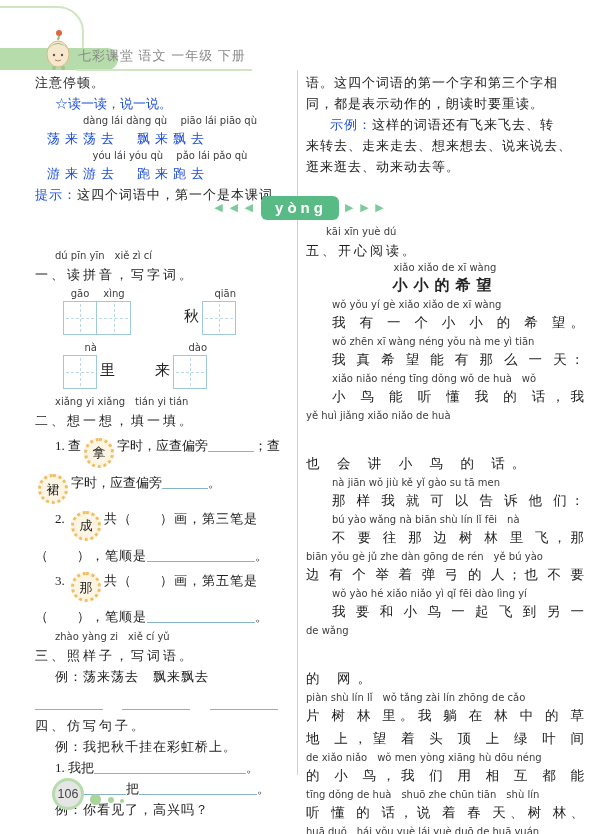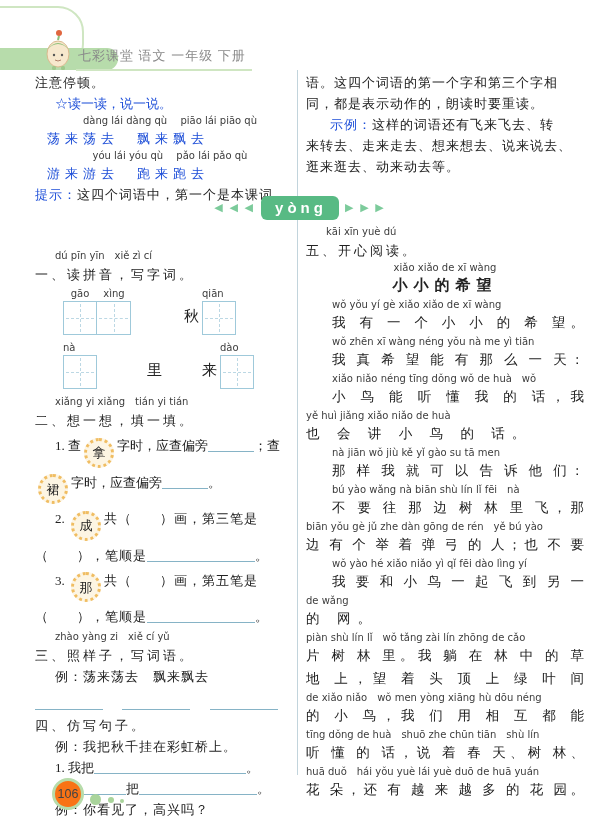--- a/index.html
+++ b/index.html
@@ -31,47 +31,47 @@
   .u{display:inline-block;border-bottom:1px solid #86b3c6;height:13px;vertical-align:-2px;}
   
   .banner{position:absolute;top:196px;left:0;width:100%;text-align:center;}
   .banner .arr{color:#7ccb9b;font-size:11px;letter-spacing:2px;vertical-align:2px;}
   .banner .pill{display:inline-block;background:#58ba84;color:#fff;font-size:15px;font-weight:bold;
            letter-spacing:4px;padding:3px 12px 4px 14px;border-radius:6px;margin:0 6px;
            font-family:"Liberation Sans","DejaVu Sans",sans-serif;}
   
   .write-row{display:flex;align-items:flex-end;margin:2px 0 6px 28px;}
   .wg{display:flex;align-items:flex-end;}
-  .boxcol{display:flex;flex-direction:column;align-items:flex-start;}
+  .boxcol{display:flex;flex-direction:column;align-items:flex-end;}
   .plabels{display:flex;width:100%;}
   .plabels span{flex:1;text-align:center;}
   .boxes{display:flex;}
   .tzg{width:34px;height:34px;border:1px solid #9fc9da;position:relative;background:#fff;box-sizing:border-box;}
   .tzg + .tzg{border-left:none;}
   .tzg::before{content:"";position:absolute;left:2px;right:2px;top:50%;border-top:1px dashed #bcd8e4;}
   .tzg::after{content:"";position:absolute;top:2px;bottom:2px;left:50%;border-left:1px dashed #bcd8e4;}
   .hz-side{font-size:15px;margin:0 3px 8px 3px;}
   
   .flower{display:inline-flex;align-items:center;justify-content:center;width:24px;height:24px;
           border:3px dotted #f0bd62;border-radius:50%;background:#fdf5e3;font-size:13px;
           margin:0 3px;vertical-align:-7px;}
   .qline{margin-top:4px;}
   
   .poem-title{font-weight:bold;text-align:center;font-size:15px;letter-spacing:6px;margin:0 0 2px 0;}
   .pt-py{text-align:center;}
   .pl{margin-bottom:2px;}
   .pl .py{white-space:pre;}
   .pl .zh{font-size:13.5px;text-align:justify;text-align-last:justify;}
   .pl.indent .py,.pl.indent .zh{padding-left:26px;}
-  .pl.noj .zh{text-align:right;text-align-last:left;letter-spacing:7px;}
+  .pl.noj .zh{text-align:right;text-align-last:left;letter-spacing:7px;margin-top:30px;}
   
   .pagenum{position:absolute;top:778px;left:52px;display:flex;align-items:center;}
   .pn-circle{width:26px;height:26px;border:3px solid #b7dcab;border-radius:50%;display:flex;
              align-items:center;justify-content:center;font-size:12.5px;color:#444;
-             font-family:"Liberation Sans","DejaVu Sans",sans-serif;background:#f97316;}
+             font-family:"Liberation Sans","DejaVu Sans",sans-serif;background:#e5e5e5;}
   .dot{border-radius:50%;background:#a9d49b;display:inline-block;}
   .d1{width:11px;height:11px;margin:10px 0 0 6px;}
   .d2{width:6px;height:6px;margin:12px 0 0 7px;}
   .d3{width:4px;height:4px;margin:13px 0 0 6px;}
 </style>
 </head>
 <body>
 
 <div class="page">
   <div class="top-arc"></div>
@@ -124,21 +124,21 @@
       </div>
       <div class="wg">
         <span class="hz-side">秋</span>
         <div class="boxcol">
           <span class="pinyin">qiān</span>
           <div class="tzg"></div>
         </div>
       </div>
     </div>
     <div class="write-row">
-      <div class="wg" style="margin-right:34px;gap:47px;">
+      <div class="wg" style="margin-right:34px;">
         <div class="boxcol">
           <span class="pinyin">nà</span>
           <div class="tzg"></div>
         </div>
         <span class="hz-side">里</span>
       </div>
       <div class="wg">
         <span class="hz-side">来</span>
         <div class="boxcol">
           <span class="pinyin">dào</span>

